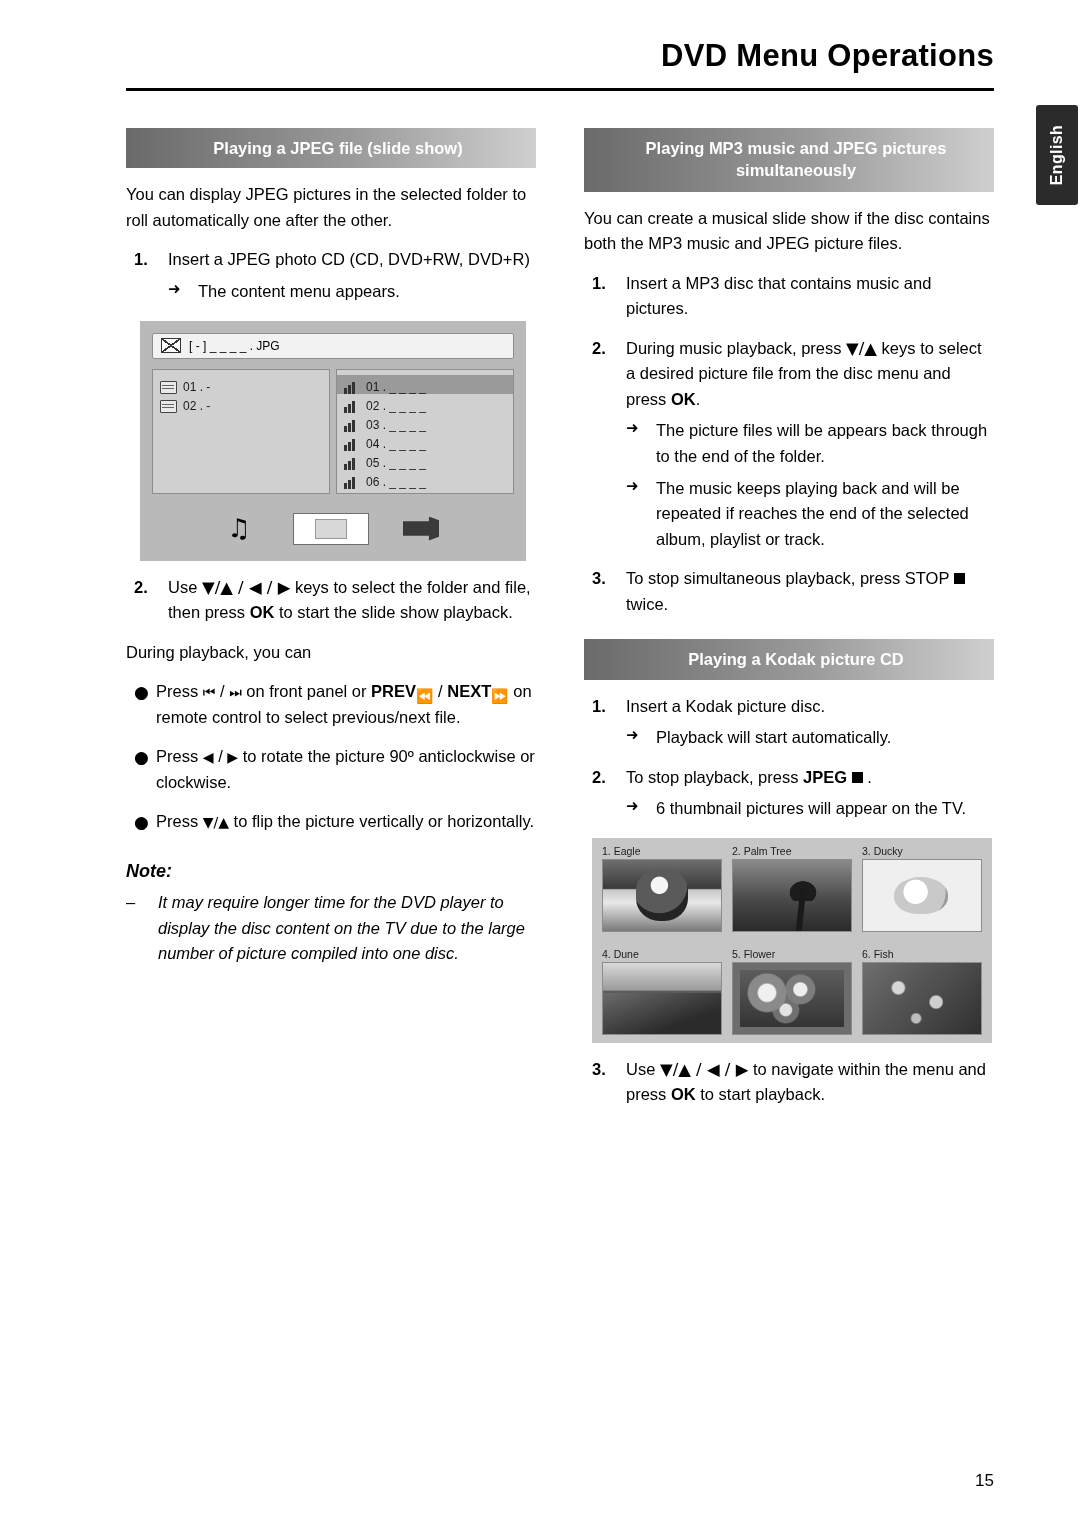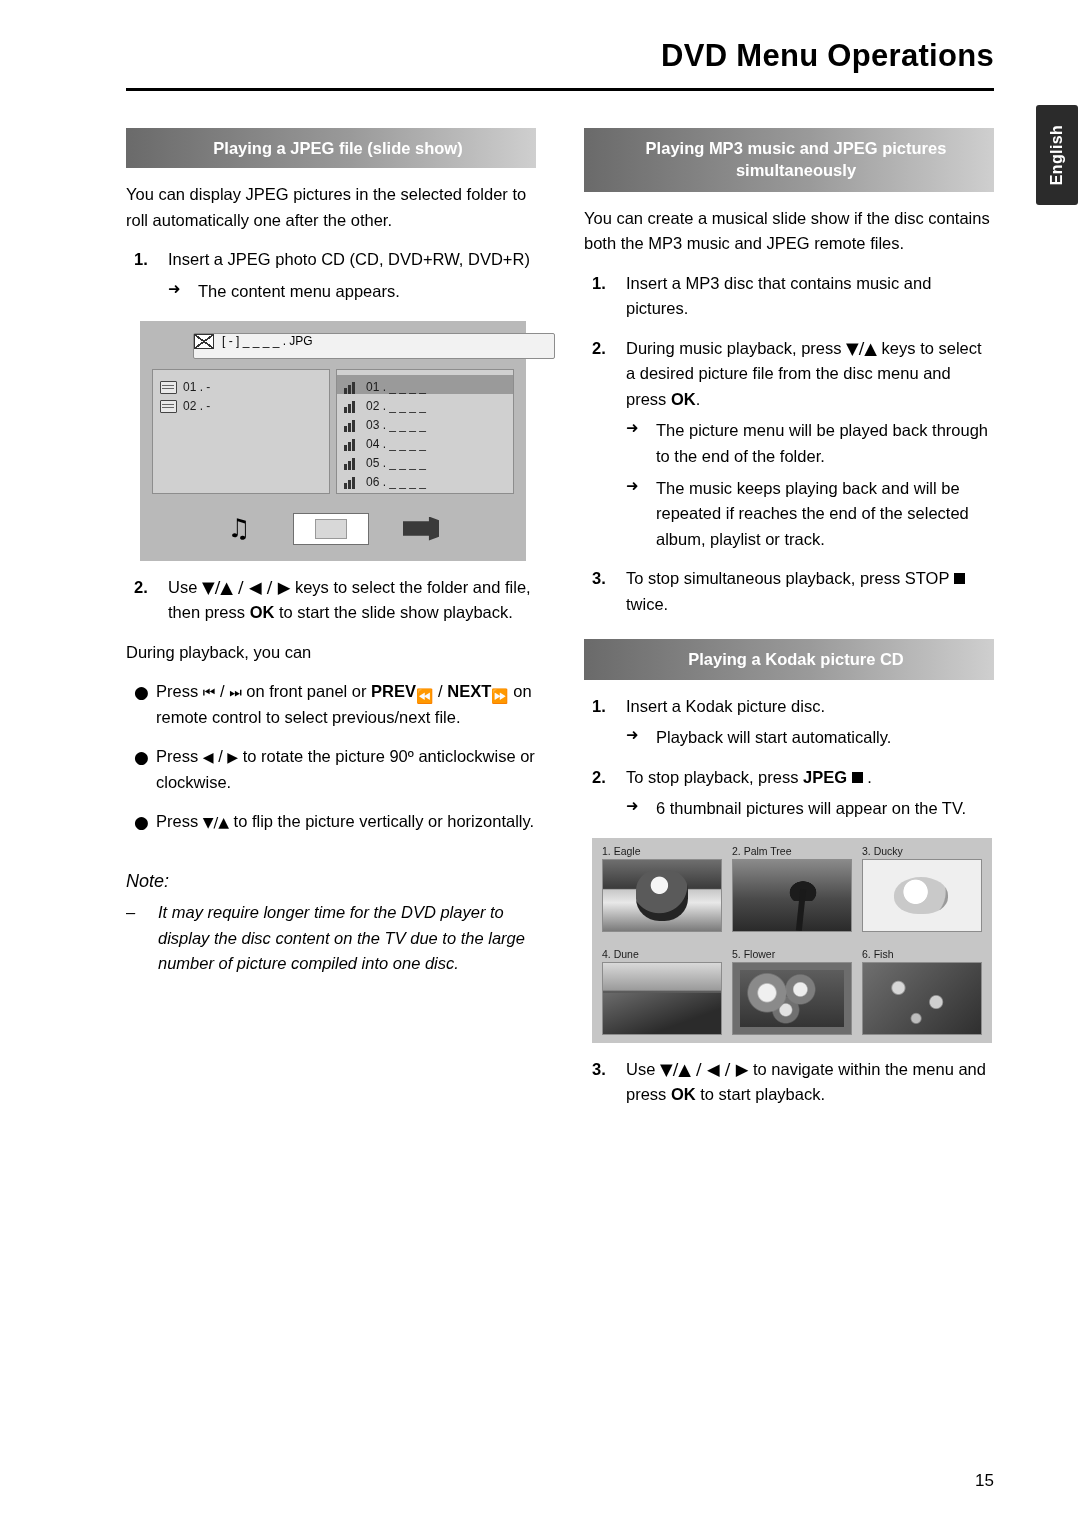--- a/index.html
+++ b/index.html
@@ -135,23 +135,23 @@
   .bullet-item .bl {
     position: absolute;
     left: 8px;
     top: 2px;
     font-size: 17px;
     line-height: 1.4;
   }
   b, .b { font-weight: bold; margin-top: 8px; }
   .note-title {
     font-size: 18px;
-    font-weight: normal;
+    font-weight: bold;
     font-style: italic;
-    margin-top: 36px;
+    margin-top: 26px;
   }
   .note-body {
     font-size: 16.5px;
     font-style: italic;
     line-height: 1.55;
     margin-top: 8px;
     position: relative;
     padding-left: 32px;
   }
   .note-body .dash {
@@ -181,23 +181,24 @@
     box-sizing: border-box;
   }
   .menu-titlebar {
     position: absolute;
     left: 12px; top: 12px;
     width: 362px; height: 26px;
     background: #f2f2f2;
     border: 1px solid #8d8d8d;
     border-radius: 2px;
     display: flex;
+    align-items: center;
+    padding-left: 8px;
     box-sizing: border-box;
     font-size: 12px;
-    margin-left: 41px;
   }
   .tb-icon {
     width: 18px; height: 13px;
     border: 1px solid #333;
     background: #fff;
     margin-right: 8px;
     position: relative;
   }
   .tb-icon:before {
     content: "";
@@ -504,33 +505,33 @@
 
   </div>
 
   <div class="col-right">
 
     <div class="sec-bar two-line">
       <div>Playing MP3 music and JPEG pictures</div>
       <div>simultaneously</div>
     </div>
 
-    <p class="body indent">You can create a musical slide show if the disc contains both the MP3 music and JPEG remote files.</p>
+    <p class="body indent">You can create a musical slide show if the disc contains both the MP3 music and JPEG picture files.</p>
 
     <div class="num-item">
       <span class="num">1.</span>
       <span>Insert a MP3 disc that contains music and pictures.</span>
     </div>
 
     <div class="num-item">
       <span class="num">2.</span>
       <span>During music playback, press </span><span class="sym">▼/▲</span><span> keys to select a desired picture file from the disc menu and press </span><b>OK</b><span>.</span>
       <div class="arrow-line">
         <span class="ar sym">➜</span>
-        <span>The picture menu will be played back through to the end of the folder.</span>
+        <span>The picture files will be appears back through to the end of the folder.</span>
       </div>
       <div class="arrow-line">
         <span class="ar sym">➜</span>
         <span>The music keeps playing back and will be repeated if reaches the end of the selected album, playlist or track.</span>
       </div>
     </div>
 
     <div class="num-item">
       <span class="num">3.</span>
       <span>To stop simultaneous playback, press STOP </span><span class="stopsq"></span><span> twice.</span>

